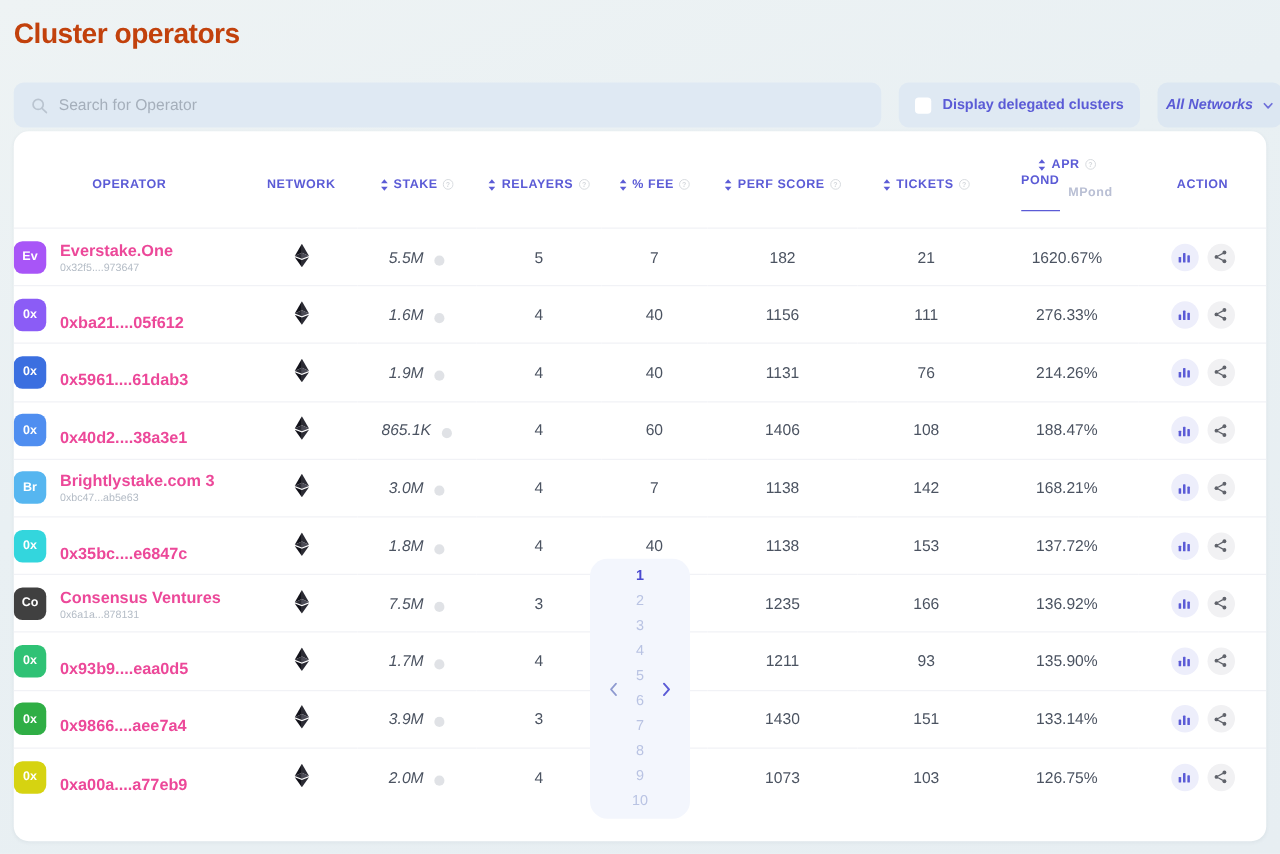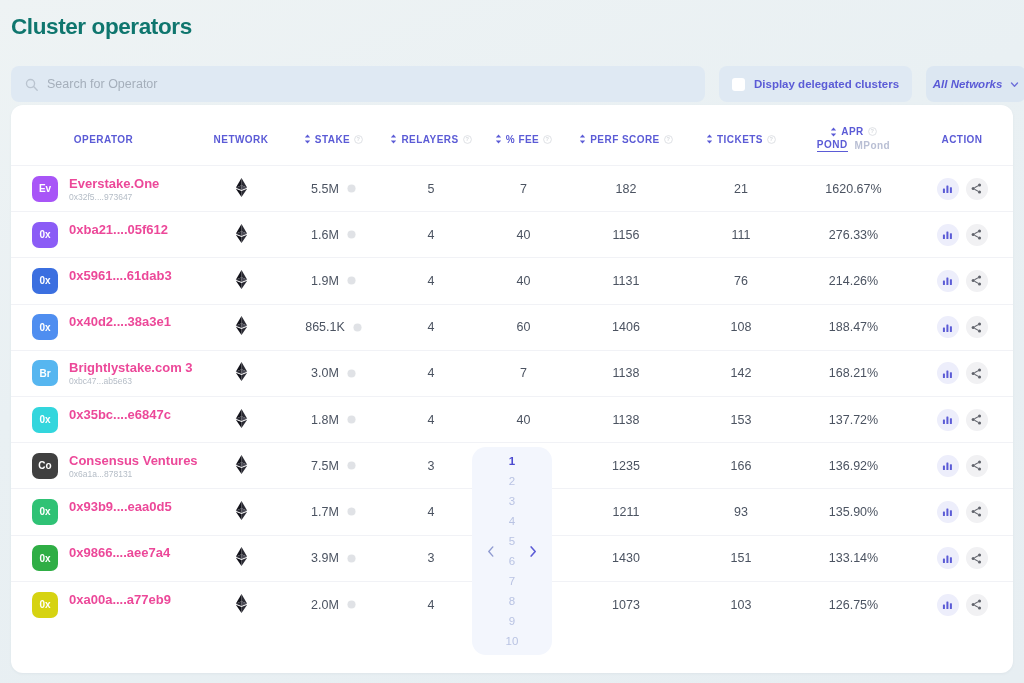--- a/index.html
+++ b/index.html
@@ -6,21 +6,21 @@
   html, body {
     width: 1024px; height: 683px;
     font-family: "Liberation Sans", sans-serif;
     background: linear-gradient(160deg, #eef3f4 0%, #e9f0f3 40%, #e7eef2 100%);
     overflow: hidden;
   }
   .page { width: 1024px; height: 683px; position: relative; }
 
   .page-title {
     position: absolute; left: 11px; top: 14px;
-    font-size: 22.5px; font-weight: 800; color: #0f766e;
+    font-size: 22.5px; font-weight: 800; color: #c2410c;
     letter-spacing: -0.4px;
   }
 
   
   .toolbar {
     position: absolute; left: 11px; top: 66px; right: 11px; height: 36px;
     display: flex; align-items: center; gap: 14px;
   }
   .search-box {
     flex: 0 0 694px; height: 36px;
@@ -75,54 +75,54 @@
     text-align: center; vertical-align: middle;
     white-space: nowrap;
   }
   .th-inner { display: flex; align-items: center; justify-content: center; gap: 4px; }
   .sort-ico { width: 7px; height: 10px; flex: none; }
   .help-ico { width: 9px; height: 9px; flex: none; opacity: .42; }
   .apr-stack { display: flex; flex-direction: column; align-items: center; gap: 2px; }
   .apr-tokens { display: flex; align-items: center; gap: 7px; }
   .tok-active {
     font-size: 10px; font-weight: 700; color: #5b5bd6;
-    border-bottom: 1.5px solid #5b5bd6; padding-bottom: 1px; cursor: pointer;
+    border-bottom: 1.5px solid #5b5bd6; padding-bottom: 18px; cursor: pointer;
   }
   .tok-idle { font-size: 10px; font-weight: 700; color: #b9bfd4; cursor: pointer; }
 
   
   col.c-op      { width: 185px; }
   col.c-net     { width: 90px; }
   col.c-stake   { width: 95px; }
   col.c-rel     { width: 100px; }
   col.c-fee     { width: 85px; }
   col.c-perf    { width: 120px; }
   col.c-tick    { width: 110px; }
   col.c-apr     { width: 115px; }
   col.c-act     { width: 102px; }
 
   table.ops tbody tr { border-top: 1px solid #f1f2f6; height: 46.2px; }
   table.ops tbody td {
     text-align: center; vertical-align: middle;
     font-size: 12.5px; color: #4b5361; padding: 0;
   }
 
-  .op-cell { display: flex; align-items: flex-start; gap: 11px; padding-left: 21px; }
+  .op-cell { display: flex; align-items: flex-end; gap: 11px; }
   .avatar {
     width: 26px; height: 26px; flex: none; border-radius: 7px;
     display: flex; align-items: center; justify-content: center;
     font-size: 10px; font-weight: 700; color: #ffffff;
   }
   .op-texts { display: flex; flex-direction: column; align-items: flex-start; gap: 1px; min-width: 0; }
   .op-name { font-size: 13px; font-weight: 700; color: #ec4899; white-space: nowrap; }
   .op-sub { font-size: 8.5px; color: #b4bcc6; white-space: nowrap; }
 
   .eth-ico { width: 13px; height: 19px; }
 
-  .stake-cell { display: flex; align-items: center; justify-content: center; gap: 8px; }
+  .stake-cell { display: flex; align-items: flex-end; justify-content: center; gap: 8px; font-style: italic; }
   .stake-val { font-size: 12.5px; color: #4b5361; }
   .info-dot { width: 9px; height: 9px; opacity: .3; }
 
   .apr-val { font-size: 12.5px; color: #4b5361; }
 
   .act-cell { display: flex; align-items: center; justify-content: center; gap: 7px; }
   .act-btn {
     width: 22px; height: 22px; border-radius: 50%;
     display: flex; align-items: center; justify-content: center; cursor: pointer;
   }

